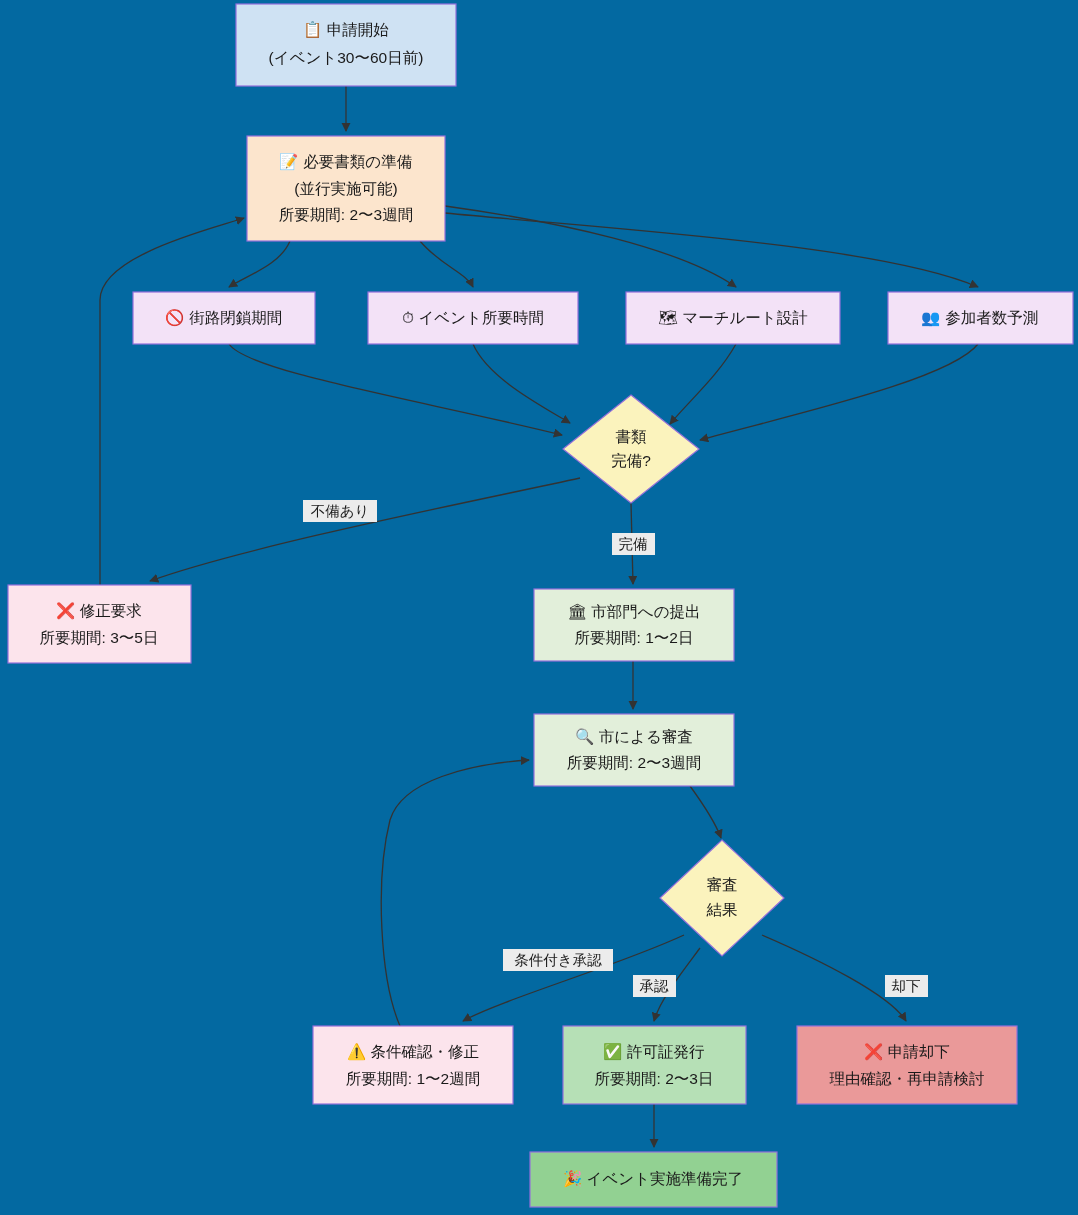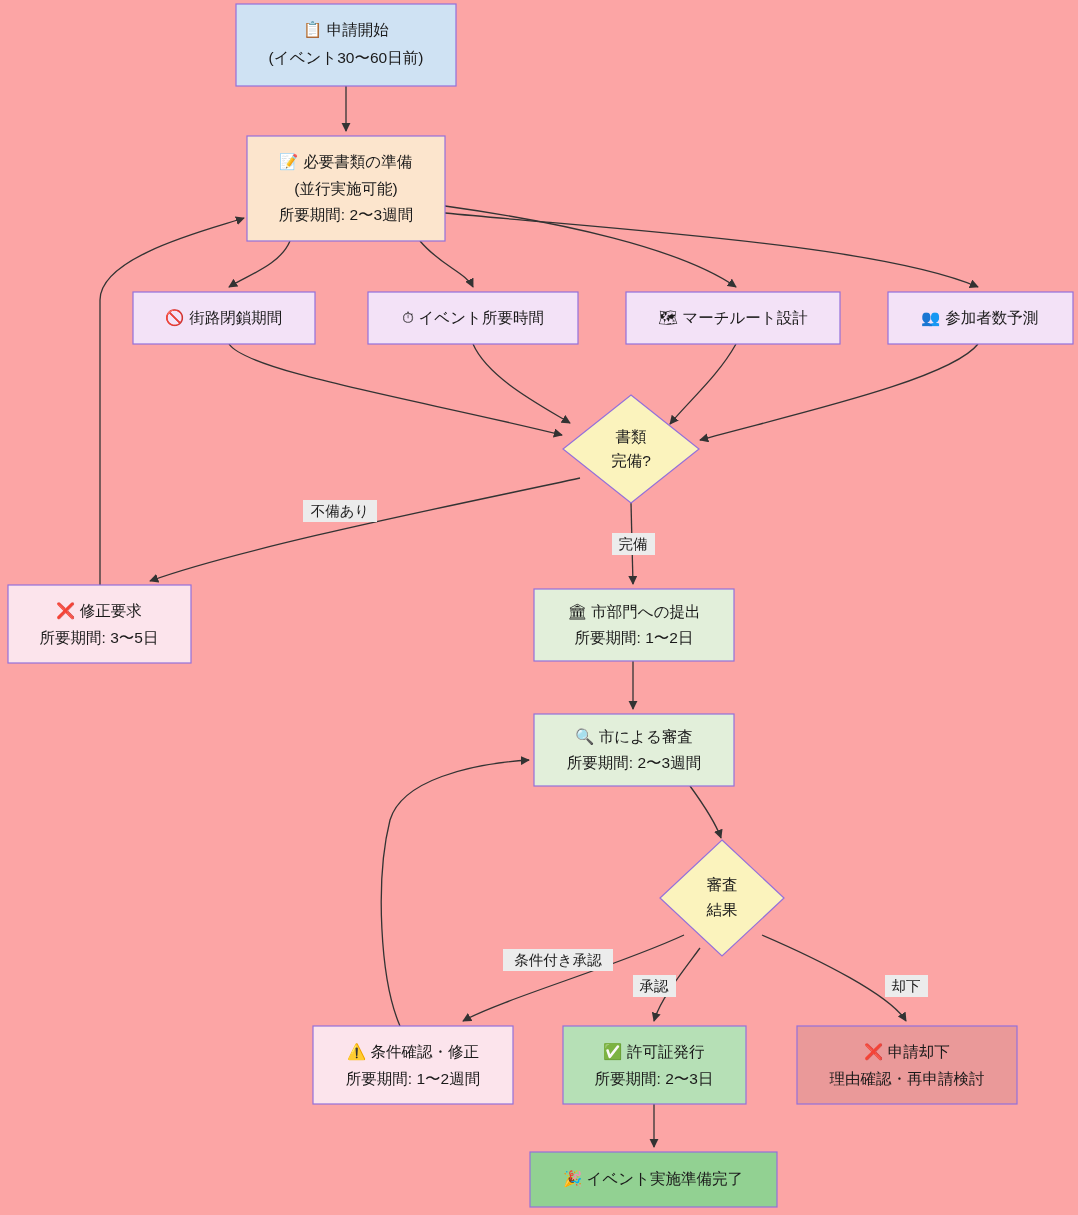--- a/index.html
+++ b/index.html
@@ -7,21 +7,21 @@
     padding: 0;
     background: #ffffff;
   }
   body {
     font-family: "Liberation Sans", "DejaVu Sans", sans-serif;
   }
   #flowchart-root {
     position: relative;
     width: 1078px;
     height: 1215px;
-    background: #fca5a5;
+    background: #0369a1;
     overflow: hidden;
   }
   svg.fc {
     position: absolute;
     top: 0;
     left: 0;
     width: 1078px;
     height: 1215px;
   }
   .edge-path {

